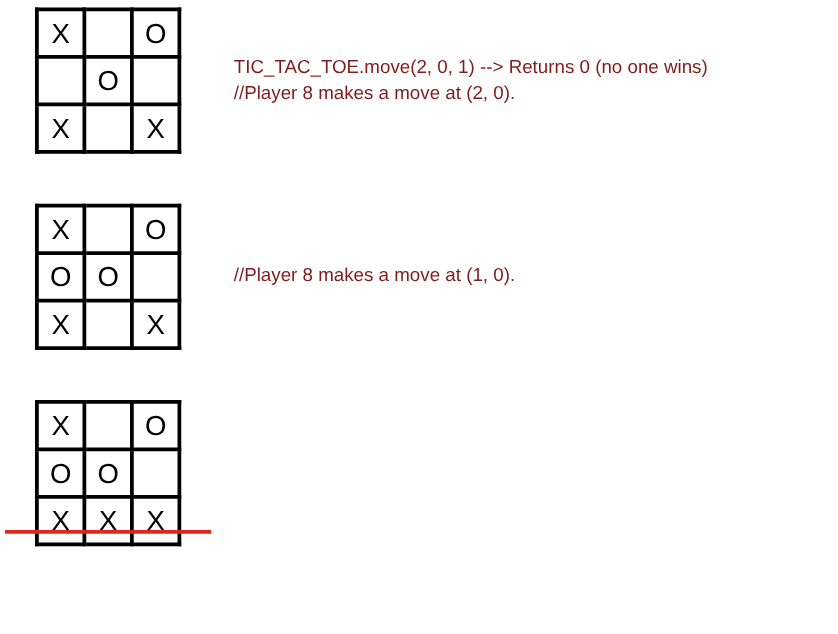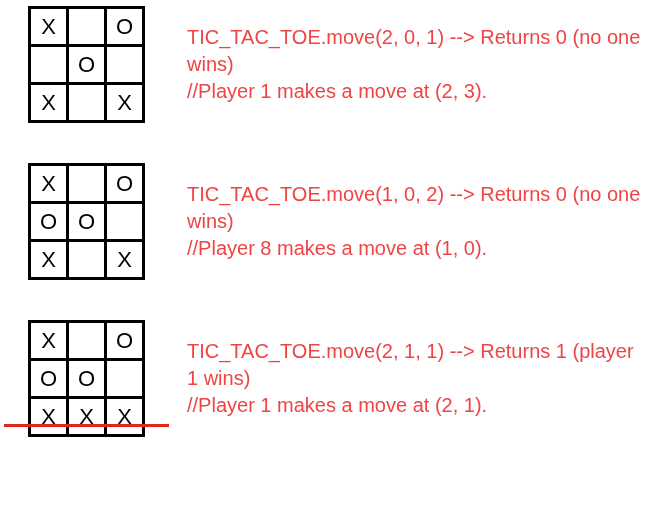--- a/index.html
+++ b/index.html
@@ -29,23 +29,23 @@
     width: 38px;
     height: 38px;
     border: 3px solid #000;
     text-align: center;
     vertical-align: middle;
     font-size: 22px;
     font-weight: 400;
     font-family: Arial, Helvetica, sans-serif;
   }
   .desc {
-    font-size: 20px;
+    font-size: 15px;
     line-height: 1.35;
-    color: #ef4444;
+    color: #7f1d1d;
     max-width: 460px;
   }
   .winline {
     position: absolute;
     height: 3px;
     background: #e1261c;
     left: -24px;
     right: -24px;
   }
 </style>
@@ -69,21 +69,21 @@
       <tr>
         <td>X</td>
         <td></td>
         <td>X</td>
       </tr>
     </tbody>
       </table>
   </div>
   <div class="desc">
     <div>TIC_TAC_TOE.move(2, 0, 1) --&gt; Returns 0 (no one wins)</div>
-    <div>//Player 1 makes a move at (2, 3).</div>
+    <div>//Player 8 makes a move at (2, 0).</div>
   </div>
 </div>
 
 <div class="row">
   <div class="board-wrap">
     <table class="board">
       <tbody>
           <tr>
         <td>X</td>
         <td></td>
@@ -96,21 +96,20 @@
       </tr>
       <tr>
         <td>X</td>
         <td></td>
         <td>X</td>
       </tr>
     </tbody>
       </table>
   </div>
   <div class="desc">
-    <div>TIC_TAC_TOE.move(1, 0, 2) --&gt; Returns 0 (no one wins)</div>
     <div>//Player 8 makes a move at (1, 0).</div>
   </div>
 </div>
 
 <div class="row">
   <div class="board-wrap">
     <table class="board">
       <tbody>
           <tr>
         <td>X</td>
@@ -124,17 +123,13 @@
       </tr>
       <tr>
         <td>X</td>
         <td>X</td>
         <td>X</td>
       </tr>
     </tbody>
       </table>
   <div class="winline" style="top: 104px;"></div>
     </div>
-  <div class="desc">
-    <div>TIC_TAC_TOE.move(2, 1, 1) --&gt; Returns 1 (player 1 wins)</div>
-    <div>//Player 1 makes a move at (2, 1).</div>
-  </div>
 </div>
 
 </body></html>

